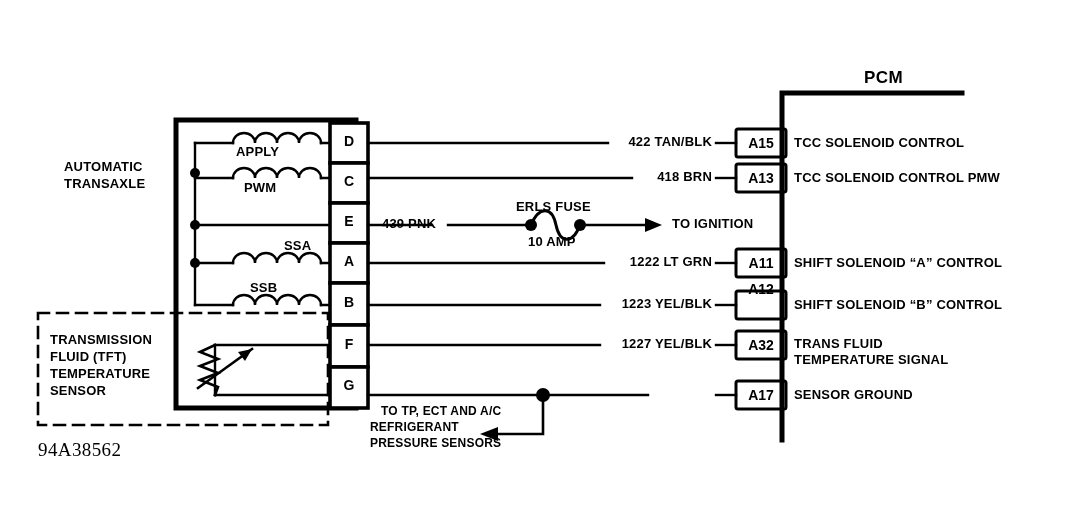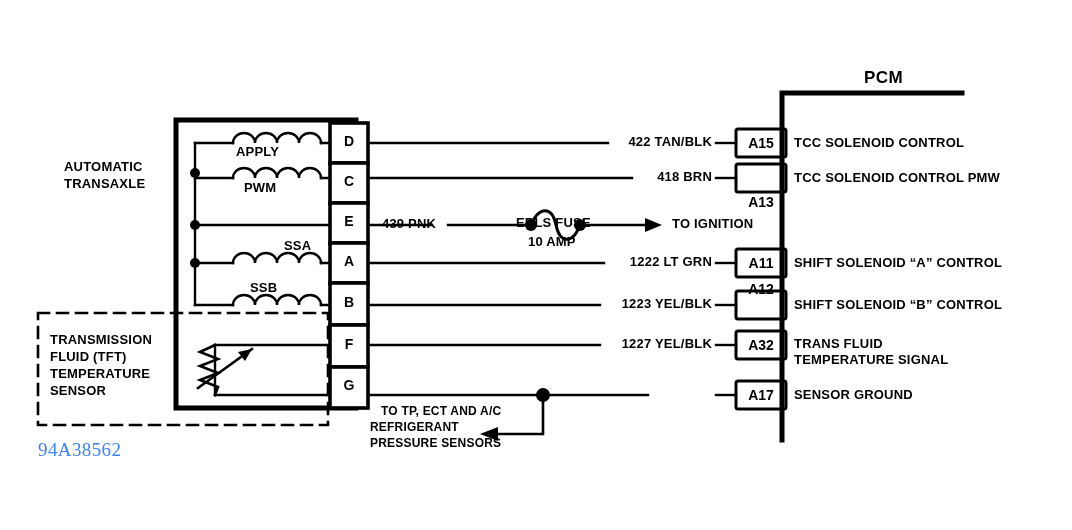--- a/index.html
+++ b/index.html
@@ -8,21 +8,21 @@
   #stage{position:absolute;left:0;top:0;width:1072px;height:530px;}
   svg.layer{position:absolute;left:0;top:0;width:1072px;height:530px;}
   .lbl{position:absolute;white-space:pre;font-weight:bold;letter-spacing:0.2px;
        font-family:"Liberation Sans",sans-serif;color:#000;line-height:1.12;}
   .lbl.s13{font-size:13px;}
   .lbl.s12{font-size:12px;}
   .lbl.r{text-align:right;}
   .pin{position:absolute;font-size:14px;font-weight:bold;text-align:center;
        font-family:"Liberation Sans",sans-serif;}
   .figid{position:absolute;font-family:"Liberation Serif",serif;font-size:19px;
-         font-weight:normal;color:#3b82f6;letter-spacing:0.4px;}
+         font-weight:normal;color:#000000;letter-spacing:0.4px;}
   .ttl{position:absolute;font-size:17px;font-weight:bold;letter-spacing:0.5px;}
 </style>
 </head>
 <body>
 
 <div id="stage">
 
   <svg class="layer" viewBox="0 0 1072 530">
     <g stroke="#000" fill="none" stroke-linecap="square">
 
@@ -131,35 +131,35 @@
   <div class="lbl s13" style="left:50px;top:384px;text-align:center;">SENSOR</div>
 
   <div class="lbl s13 r" style="left:498px;top:135px;width:214px;">422 TAN/BLK</div>
   <div class="lbl s13 r" style="left:498px;top:170px;width:214px;">418 BRN</div>
   <div class="lbl s13" style="left:382px;top:217px;">439 PNK</div>
   <div class="lbl s13 r" style="left:498px;top:255px;width:214px;">1222 LT GRN</div>
   <div class="lbl s13 r" style="left:498px;top:297px;width:214px;">1223 YEL/BLK</div>
   <div class="lbl s13 r" style="left:498px;top:337px;width:214px;">1227 YEL/BLK</div>
 
   <div class="pin" style="left:736px;top:135px;width:50px;">A15</div>
-  <div class="pin" style="left:736px;top:170px;width:50px;margin-top:24px;">A13</div>
+  <div class="pin" style="left:736px;top:170px;width:50px;">A13</div>
   <div class="pin" style="left:736px;top:255px;width:50px;">A11</div>
   <div class="pin" style="left:736px;top:281px;width:50px;">A12</div>
   <div class="pin" style="left:736px;top:337px;width:50px;">A32</div>
   <div class="pin" style="left:736px;top:387px;width:50px;">A17</div>
 
   <div class="lbl s13" style="left:794px;top:171px;">TCC SOLENOID CONTROL PMW</div>
   <div class="lbl s13" style="left:794px;top:136px;">TCC SOLENOID CONTROL</div>
   <div class="lbl s13" style="left:794px;top:298px;">SHIFT SOLENOID “B” CONTROL</div>
   <div class="lbl s13" style="left:794px;top:256px;">SHIFT SOLENOID “A” CONTROL</div>
   <div class="lbl s13" style="left:794px;top:337px;">TRANS FLUID</div>
   <div class="lbl s13" style="left:794px;top:353px;">TEMPERATURE SIGNAL</div>
   <div class="lbl s13" style="left:794px;top:388px;">SENSOR GROUND</div>
 
-  <div class="lbl s13" style="left:516px;top:216px;">ERLS FUSE</div>
+  <div class="lbl s13" style="left:516px;top:200px;">ERLS FUSE</div>
   <div class="lbl s13" style="left:528px;top:235px;">10 AMP</div>
   <div class="lbl s13" style="left:672px;top:217px;">TO IGNITION</div>
 
   <div class="lbl s12" style="left:381px;top:405px;">TO TP, ECT AND A/C</div>
   <div class="lbl s12" style="left:370px;top:421px;">REFRIGERANT</div>
   <div class="lbl s12" style="left:370px;top:437px;">PRESSURE SENSORS</div>
 
   <div class="figid" style="left:38px;top:439px;">94A38562</div>
 
 </div>

